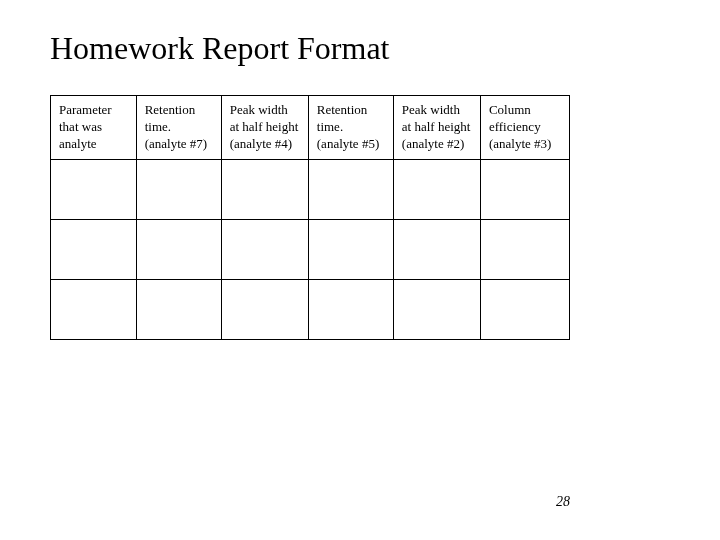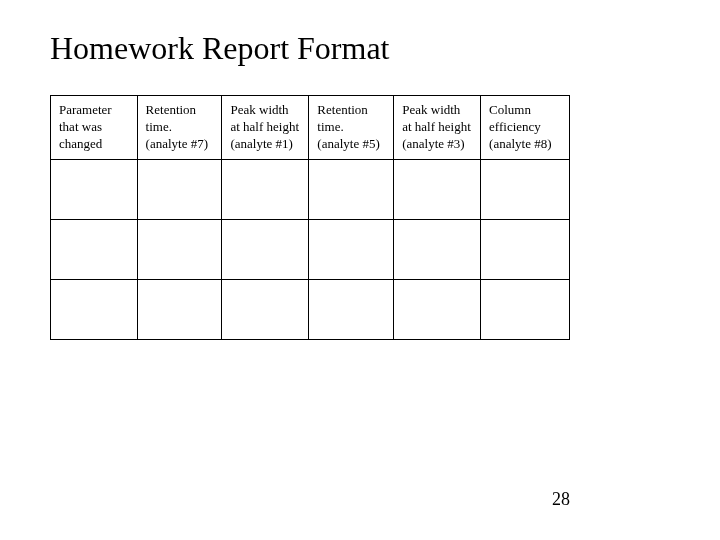--- a/index.html
+++ b/index.html
@@ -53,40 +53,41 @@
     .header-row td {
       font-size: 13px;
     }
 
     .data-row td {
       height: 60px;
     }
 
     .page-number {
       text-align: right;
-      font-size: 18px;
+      font-size: 14px;
       color: #000;
+      font-style: italic;
     }
   </style>
 </head>
 <body>
 
 <div class="page-container">
   <h1 class="title">Homework Report Format</h1>
 
   <div class="table-wrapper">
     <table>
       <thead>
         <tr class="header-row">
-          <td>Parameter that was changed</td>
+          <td>Parameter that was analyte</td>
           <td>Retention time. (analyte #7)</td>
-          <td>Peak width at half height (analyte #1)</td>
+          <td>Peak width at half height (analyte #4)</td>
           <td>Retention time. (analyte #5)</td>
-          <td>Peak width at half height (analyte #3)</td>
-          <td>Column efficiency (analyte #8)</td>
+          <td>Peak width at half height (analyte #2)</td>
+          <td>Column efficiency (analyte #3)</td>
         </tr>
       </thead>
       <tbody>
         <tr class="data-row">
           <td></td>
           <td></td>
           <td></td>
           <td></td>
           <td></td>
           <td></td>

